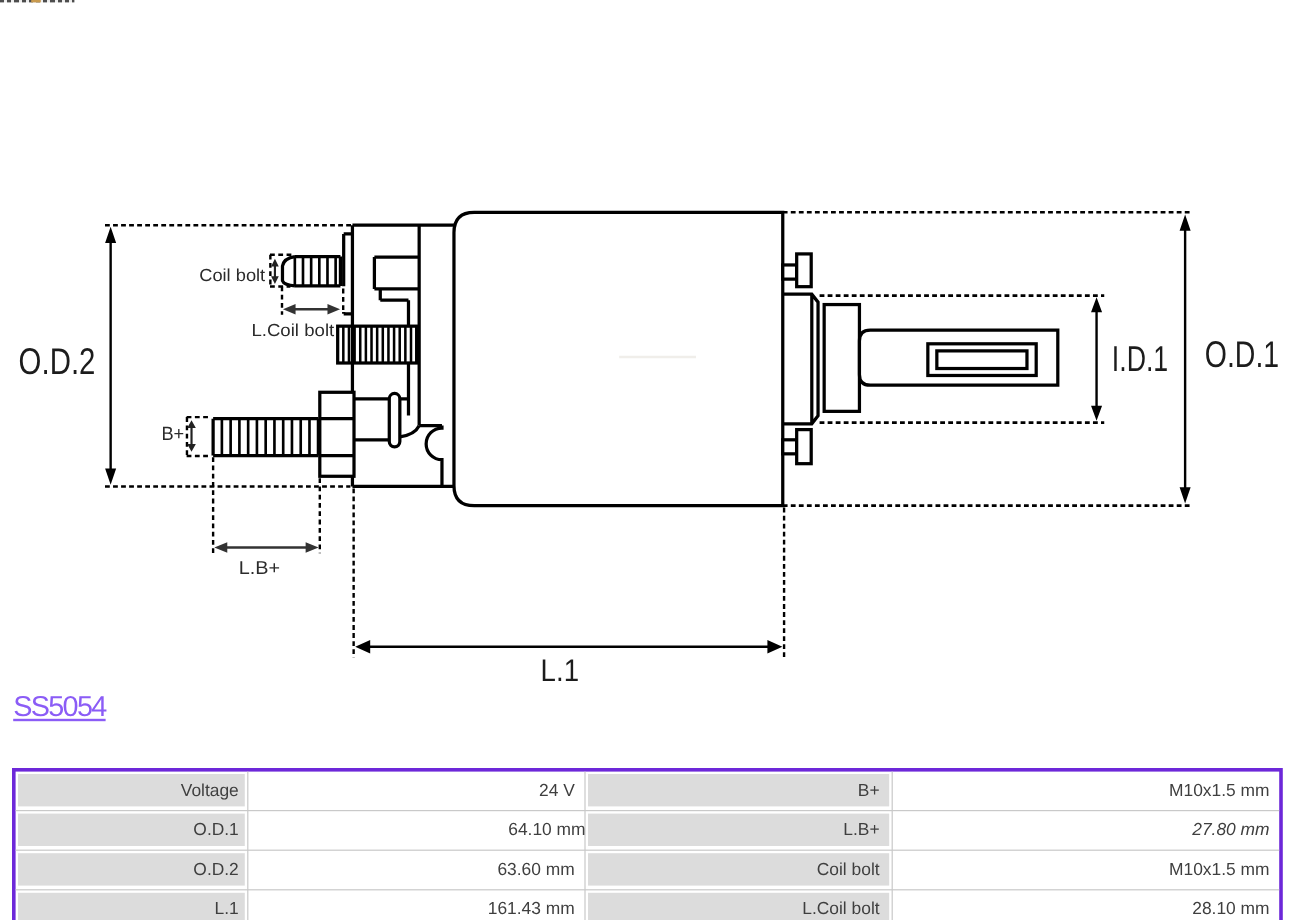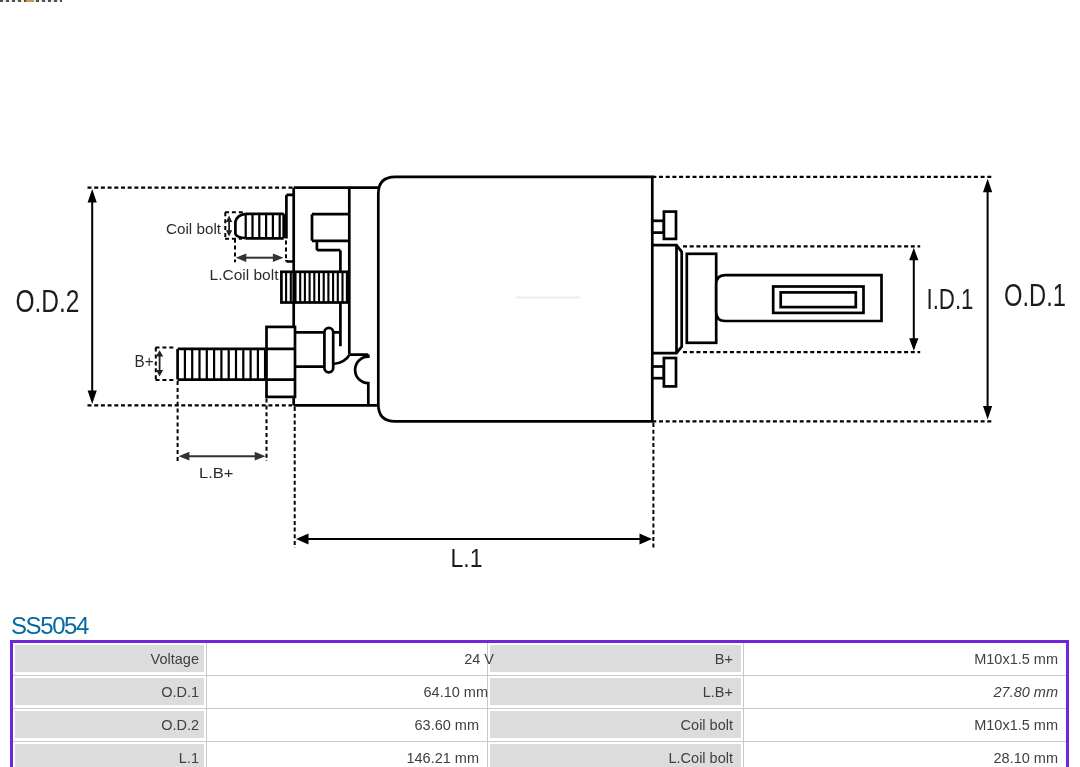--- a/index.html
+++ b/index.html
@@ -131,21 +131,21 @@
 
   <text x="166" y="234" font-size="14.5" fill="#2b2b2b" font-family="Liberation Sans" textLength="55" lengthAdjust="spacingAndGlyphs">Coil bolt</text>
 
   <text x="209.5" y="280.3" font-size="14.5" fill="#2b2b2b" font-family="Liberation Sans" textLength="69" lengthAdjust="spacingAndGlyphs">L.Coil bolt</text>
 
   <text x="134.5" y="366.8" font-size="16" fill="#2b2b2b" font-family="Liberation Sans" textLength="19" lengthAdjust="spacingAndGlyphs">B+</text>
 
   <text x="199" y="478" font-size="15.5" fill="#2b2b2b" font-family="Liberation Sans" textLength="34.5" lengthAdjust="spacingAndGlyphs">L.B+</text>
 </svg>
 
-<div class="abs" style="left:11px;top:612px;font-size:24px;letter-spacing:-1.4px;color:#0369a1;">SS5054</div>
+<div class="abs" style="left:11px;top:576px;font-size:24px;letter-spacing:-1.4px;color:#8b5cf6;text-decoration:underline;">SS5054</div>
 
 <div class="abs" style="left:10px;top:628px;width:1053px;height:131px;border:3px solid #6d28d9;margin-top:12px;">
 
   <div class="abs" style="left:0;top:32px;width:1053px;height:1px;background:#c9c9c9;"></div>
   <div class="abs" style="left:0;top:65px;width:1053px;height:1px;background:#c9c9c9;"></div>
   <div class="abs" style="left:0;top:98px;width:1053px;height:1px;background:#c9c9c9;"></div>
 
   <div class="abs" style="left:193px;top:0;width:1px;height:131px;background:#c9c9c9;"></div>
   <div class="abs" style="left:474px;top:0;width:1px;height:131px;background:#c9c9c9;"></div>
   <div class="abs" style="left:730px;top:0;width:1px;height:131px;background:#c9c9c9;"></div>
@@ -154,31 +154,31 @@
   <div class="abs" style="left:1.5px;top:35px;width:189px;height:27px;background:#dcdcdc;"></div>
   <div class="abs" style="left:1.5px;top:68px;width:189px;height:27px;background:#dcdcdc;"></div>
   <div class="abs" style="left:1.5px;top:101px;width:189px;height:27px;background:#dcdcdc;"></div>
 
   <div class="abs" style="left:476.5px;top:2px;width:251px;height:27px;background:#dcdcdc;"></div>
   <div class="abs" style="left:476.5px;top:35px;width:251px;height:27px;background:#dcdcdc;"></div>
   <div class="abs" style="left:476.5px;top:68px;width:251px;height:27px;background:#dcdcdc;"></div>
   <div class="abs" style="left:476.5px;top:101px;width:251px;height:27px;background:#dcdcdc;"></div>
 
   <div class="tbltxt" style="right:867px;top:8px;">Voltage</div>
-  <div class="tbltxt" style="right:572px;top:8px;">24 V</div>
+  <div class="tbltxt" style="right:587px;top:8px;">24 V</div>
   <div class="tbltxt" style="right:333px;top:8px;">B+</div>
   <div class="tbltxt" style="right:8px;top:8px;">M10x1.5 mm</div>
 
   <div class="tbltxt" style="right:867px;top:41px;">O.D.1</div>
   <div class="tbltxt" style="right:578px;top:41px;">64.10 mm</div>
   <div class="tbltxt" style="right:333px;top:41px;">L.B+</div>
   <div class="tbltxt" style="right:8px;top:41px;font-style:italic;">27.80 mm</div>
 
   <div class="tbltxt" style="right:867px;top:74px;">O.D.2</div>
   <div class="tbltxt" style="right:587px;top:74px;text-align:right;">63.60 mm</div>
   <div class="tbltxt" style="right:333px;top:74px;">Coil bolt</div>
   <div class="tbltxt" style="right:8px;top:74px;">M10x1.5 mm</div>
 
   <div class="tbltxt" style="right:867px;top:107px;">L.1</div>
-  <div class="tbltxt" style="right:587px;top:107px;">146.21 mm</div>
+  <div class="tbltxt" style="right:587px;top:107px;">161.43 mm</div>
   <div class="tbltxt" style="right:333px;top:107px;">L.Coil bolt</div>
   <div class="tbltxt" style="right:8px;top:107px;">28.10 mm</div>
 </div>
 
 </body></html>

